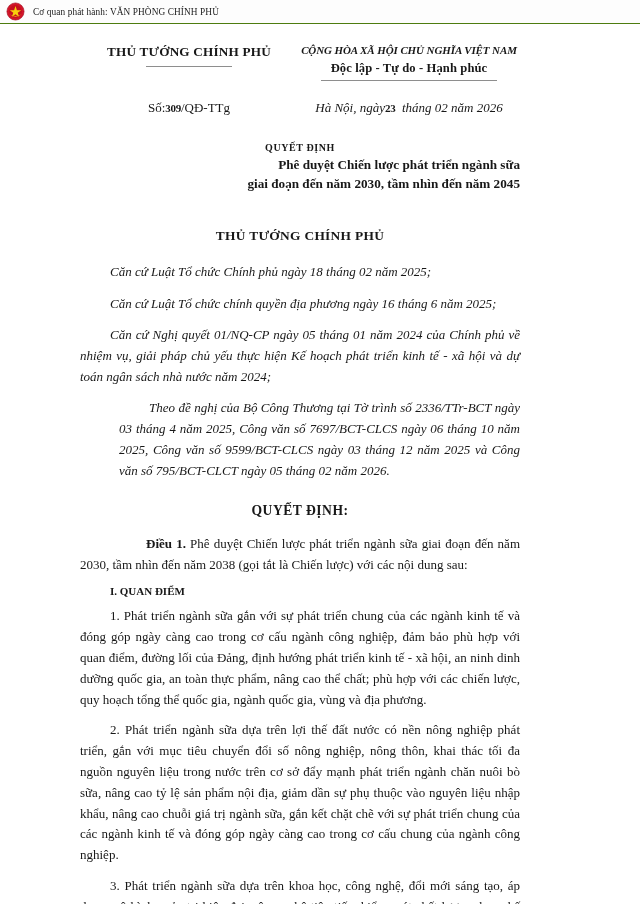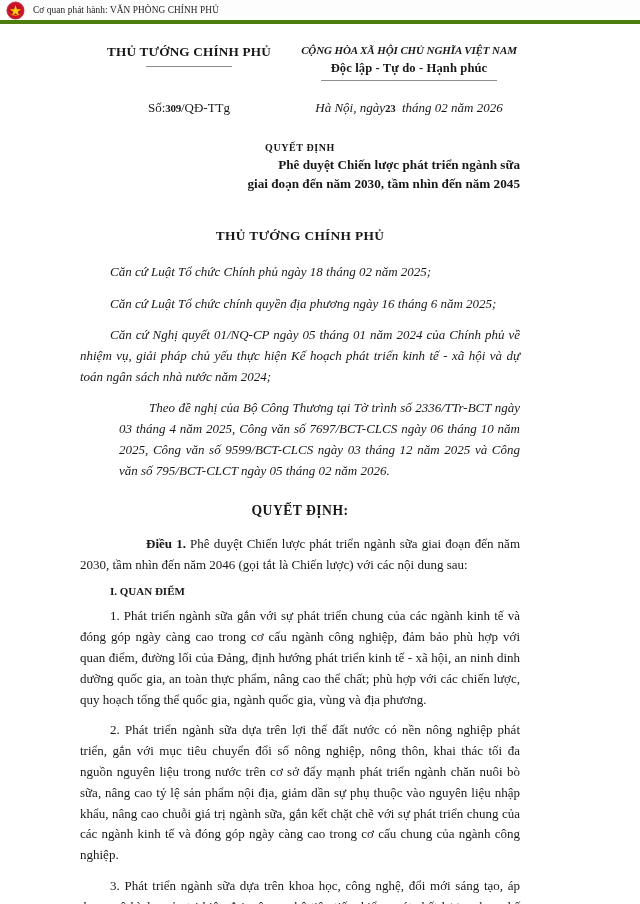--- a/index.html
+++ b/index.html
@@ -16,21 +16,21 @@
     overflow: hidden;
   }
 
   
   .pub-bar {
     height: 24px;
     display: flex;
     align-items: center;
     padding: 0 0 0 6px;
     background: #fdfdfd;
-    border-bottom: 4px solid #4d7c0f;
+    border-bottom: 1px solid #4d7c0f;
     box-sizing: border-box;
   }
   .emblem {
     width: 19px;
     height: 19px;
     flex: 0 0 19px;
     margin-right: 8px;
     position: relative;
   }
   .pub-text {
@@ -239,21 +239,21 @@
   <div class="preamble">
     <p>Căn cứ Luật Tổ chức Chính phủ ngày 18 tháng 02 năm 2025;</p>
     <p>Căn cứ Luật Tổ chức chính quyền địa phương ngày 16 tháng 6 năm 2025;</p>
     <p>Căn cứ Nghị quyết 01/NQ-CP ngày 05 tháng 01 năm 2024 của Chính phủ về nhiệm vụ, giải pháp chủ yếu thực hiện Kế hoạch phát triển kinh tế - xã hội và dự toán ngân sách nhà nước năm 2024;</p>
     <p class="last">Theo đề nghị của Bộ Công Thương tại Tờ trình số 2336/TTr-BCT ngày 03 tháng 4 năm 2025, Công văn số 7697/BCT-CLCS ngày 06 tháng 10 năm 2025, Công văn số 9599/BCT-CLCS ngày 03 tháng 12 năm 2025 và Công văn số 795/BCT-CLCT ngày 05 tháng 02 năm 2026.</p>
   </div>
 
   <div class="decide">QUYẾT ĐỊNH:</div>
 
   <div class="body-block">
-    <p><span class="article-label">Điều 1.</span><span> Phê duyệt Chiến lược phát triển ngành sữa giai đoạn đến năm 2030, tầm nhìn đến năm 2046 (gọi tắt là Chiến lược) với các nội dung sau:</span></p>
+    <p><span class="article-label">Điều 1.</span><span> Phê duyệt Chiến lược phát triển ngành sữa giai đoạn đến năm 2030, tầm nhìn đến năm 2038 (gọi tắt là Chiến lược) với các nội dung sau:</span></p>
 
     <div class="section-head">I. QUAN ĐIỂM</div>
 
     <p>1. Phát triển ngành sữa gắn với sự phát triển chung của các ngành kinh tế và đóng góp ngày càng cao trong cơ cấu ngành công nghiệp, đảm bảo phù hợp với quan điểm, đường lối của Đảng, định hướng phát triển kinh tế - xã hội, an ninh dinh dưỡng quốc gia, an toàn thực phẩm, nâng cao thể chất; phù hợp với các chiến lược, quy hoạch tổng thể quốc gia, ngành quốc gia, vùng và địa phương.</p>
     <p>2. Phát triển ngành sữa dựa trên lợi thế đất nước có nền nông nghiệp phát triển, gắn với mục tiêu chuyển đổi số nông nghiệp, nông thôn, khai thác tối đa nguồn nguyên liệu trong nước trên cơ sở đẩy mạnh phát triển ngành chăn nuôi bò sữa, nâng cao tỷ lệ sản phẩm nội địa, giảm dần sự phụ thuộc vào nguyên liệu nhập khẩu, nâng cao chuỗi giá trị ngành sữa, gắn kết chặt chẽ với sự phát triển chung của các ngành kinh tế và đóng góp ngày càng cao trong cơ cấu chung của ngành công nghiệp.</p>
     <p>3. Phát triển ngành sữa dựa trên khoa học, công nghệ, đổi mới sáng tạo, áp dụng mô hình quản trị hiện đại, công nghệ tiên tiến, kiểm soát chất lượng, hạn chế tác động đến môi trường với mô hình kinh tế xanh, tuần hoàn, đảm bảo sự phát triển bền vững. Phát huy tối đa tiềm năng của doanh nghiệp thuộc mọi</p>
   </div>
 
 </div>
 

